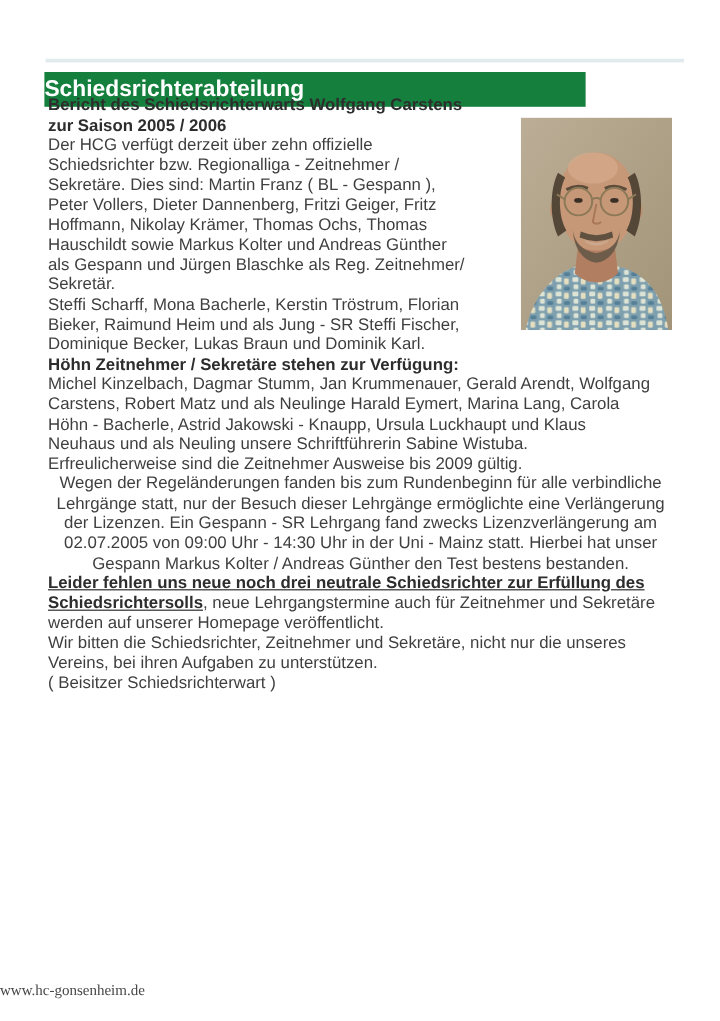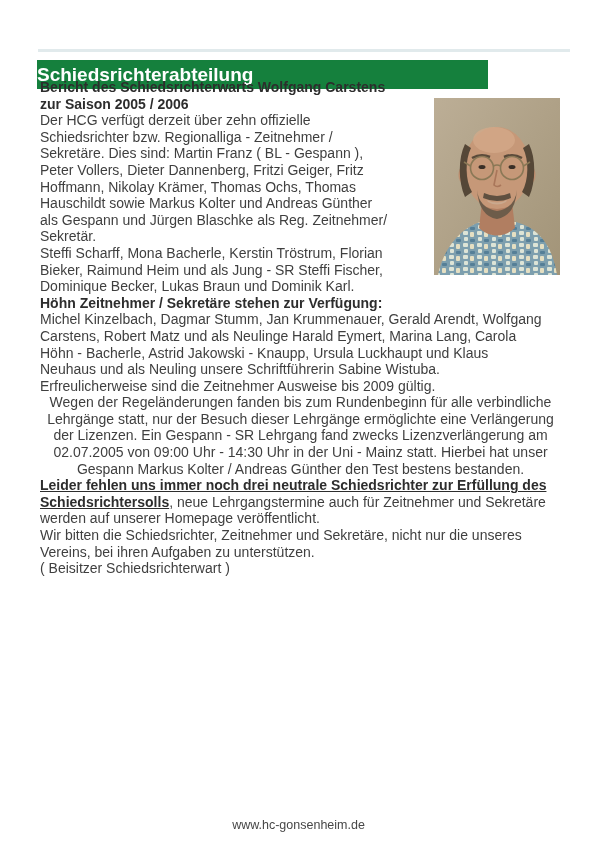--- a/index.html
+++ b/index.html
@@ -59,23 +59,23 @@
   .signature  { margin-bottom: 10px; }
   .bold-underline {
     font-weight: bold;
     text-decoration: underline;
     color: #2d2d2d;
   }
   .footer-url {
     position: absolute;
     left: 0; top: 818px;
     width: 597px;
-    text-align: center;
     font-size: 12.5px;
     color: #474747;
+    font-family: Liberation Serif, serif;
   }
   .page-number {
     position: absolute;
     right: 30px; top: 818px;
     font-size: 12.5px;
     color: #474747;
     margin-top: 40px;
   }
 </style>
 </head>
@@ -155,21 +155,21 @@
 Neuhaus und als Neuling unsere Schriftführerin Sabine Wistuba.
 Erfreulicherweise sind die Zeitnehmer Ausweise bis 2009 gültig.</p>
 
     <p class="p-courses">Wegen der Regeländerungen fanden bis zum Rundenbeginn für alle verbindliche
 Lehrgänge statt, nur der Besuch dieser Lehrgänge ermöglichte eine Verlängerung
 der Lizenzen. Ein Gespann - SR Lehrgang fand zwecks Lizenzverlängerung am
 02.07.2005 von 09:00 Uhr - 14:30 Uhr in der Uni - Mainz statt. Hierbei hat unser
 Gespann Markus Kolter / Andreas Günther den Test bestens bestanden.</p>
 
 
-    <p class="p-missing"><span class="bold-underline">Leider fehlen uns immer noch drei neutrale Schiedsrichter zur Erfüllung des
+    <p class="p-missing"><span class="bold-underline">Leider fehlen uns neue noch drei neutrale Schiedsrichter zur Erfüllung des
 Schiedsrichtersolls</span><span>, neue Lehrgangstermine auch für Zeitnehmer und Sekretäre
 werden auf unserer Homepage veröffentlicht.</span></p>
 
     <p class="p-request">Wir bitten die Schiedsrichter, Zeitnehmer und Sekretäre, nicht nur die unseres
 Vereins, bei ihren Aufgaben zu unterstützen.</p>
 
 
     <p>( Beisitzer Schiedsrichterwart )</p>
   </div>
 

